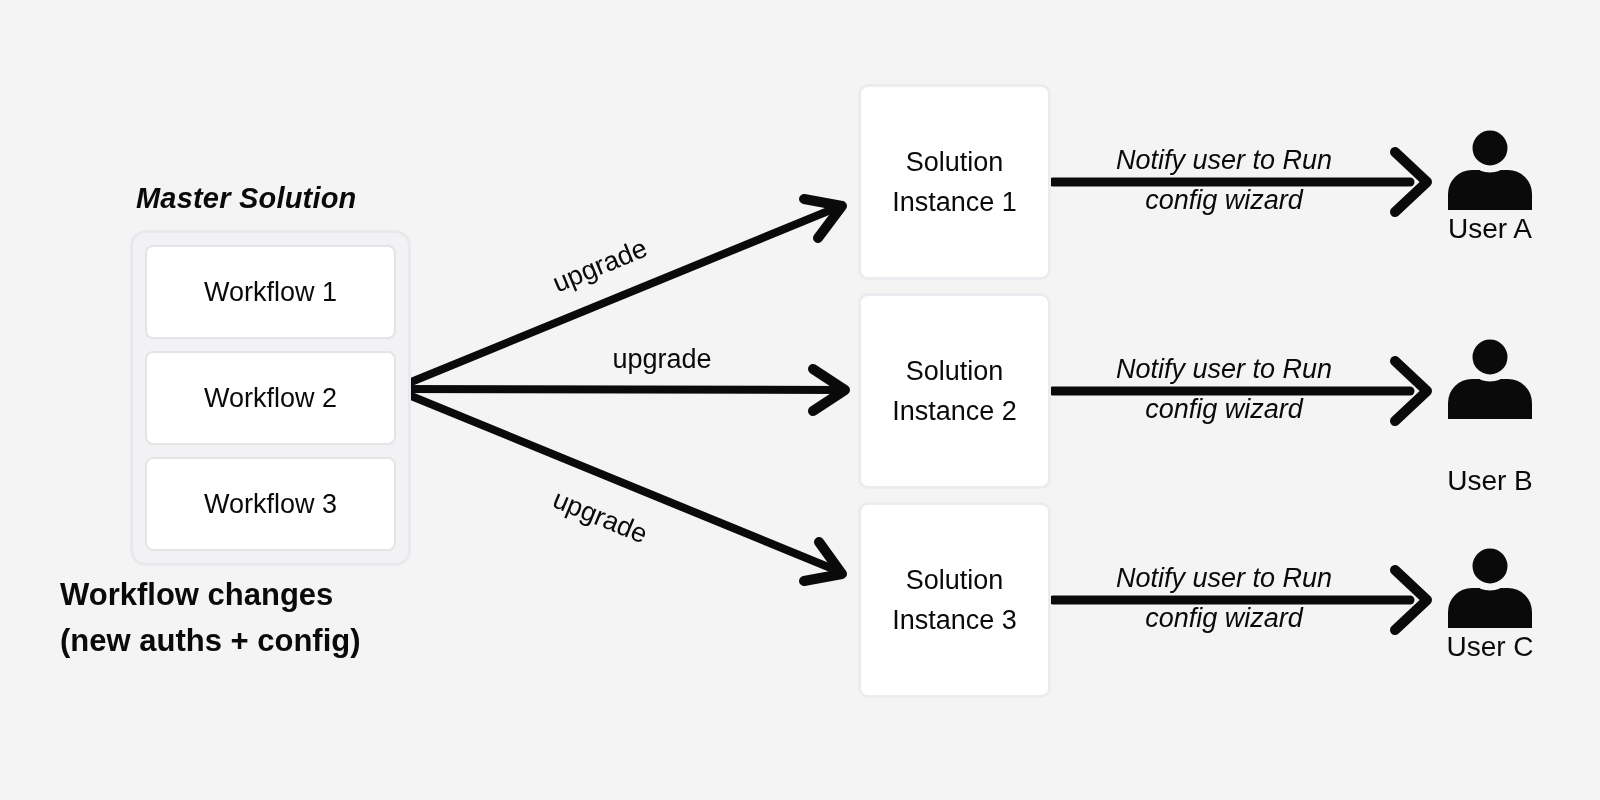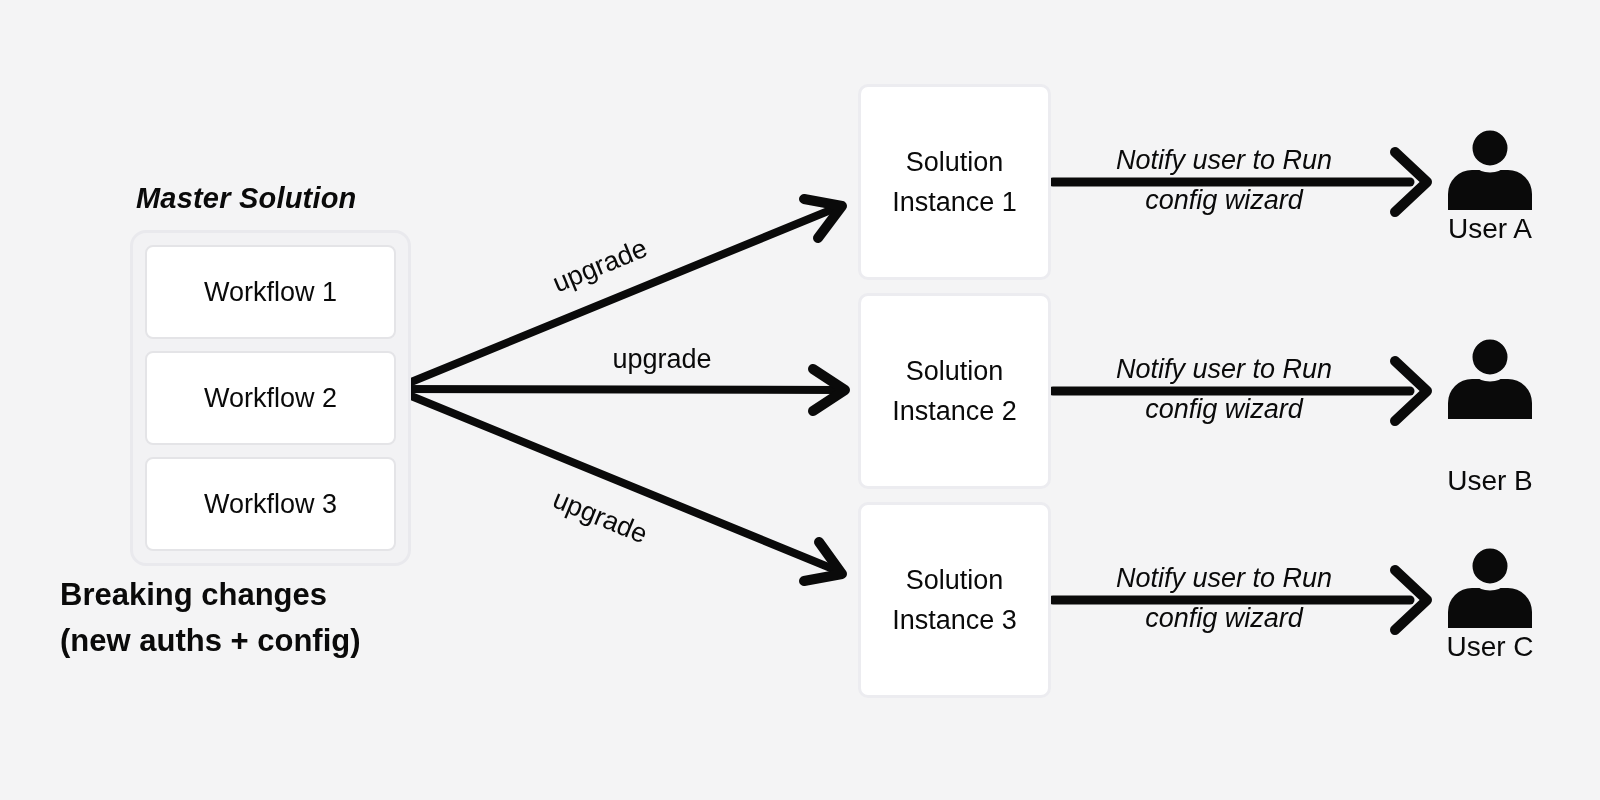--- a/index.html
+++ b/index.html
@@ -74,21 +74,21 @@
 
   <div class="abs master-title">Master Solution</div>
 
   <div class="abs master-box">
     <div class="wf">Workflow 1</div>
     <div class="wf">Workflow 2</div>
     <div class="wf">Workflow 3</div>
   </div>
 
   <div class="abs note">
-    <div>Breaking changes</div>
+    <div>Workflow changes</div>
     <div>(new auths + config)</div>
   </div>
 
   <div class="abs upgrade" style="left:600px;top:266px;transform:translate(-50%,-50%) rotate(-22.5deg);">upgrade</div>
   <div class="abs upgrade" style="left:662px;top:359px;transform:translate(-50%,-50%);">upgrade</div>
   <div class="abs upgrade" style="left:600px;top:517px;transform:translate(-50%,-50%) rotate(22.5deg);">upgrade</div>
 
   <div class="abs si-box" style="top:84px;">
     <div>Solution</div>
     <div>Instance 1</div>

